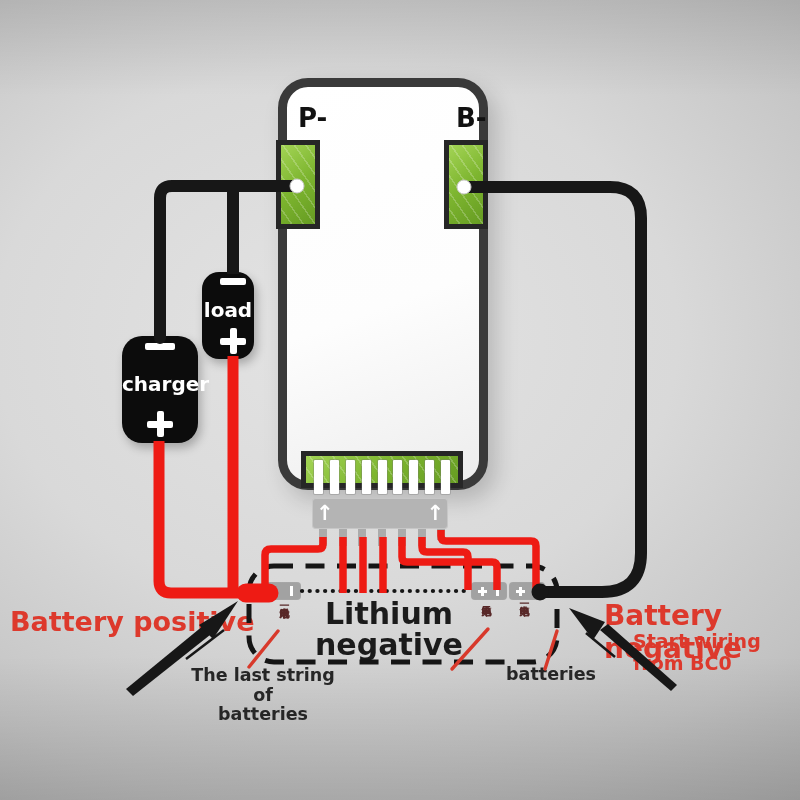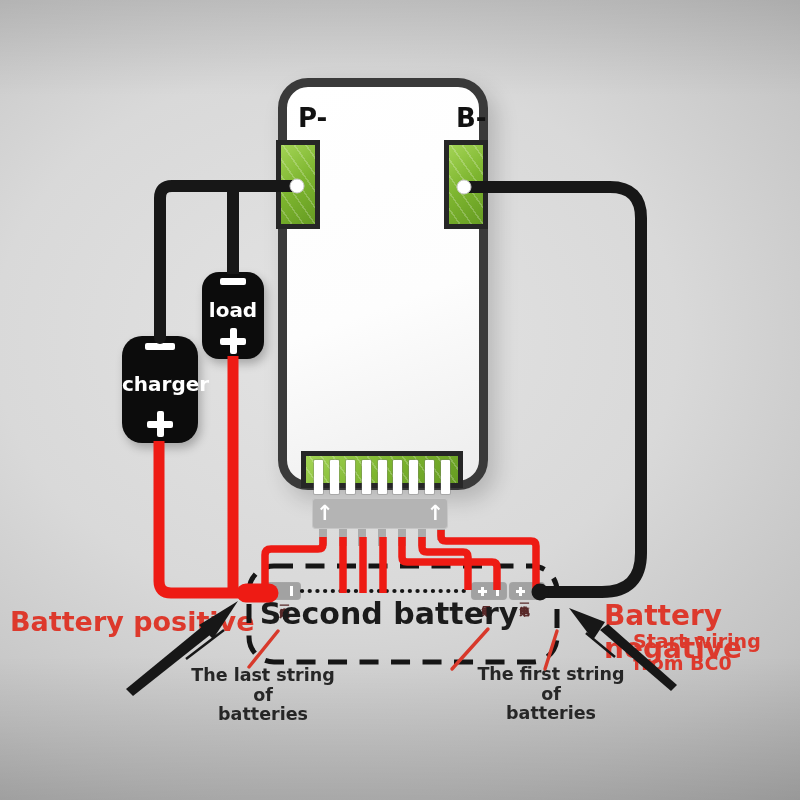--- a/index.html
+++ b/index.html
@@ -35,21 +35,21 @@
   .wpin{width:9px;height:34px;background:#ffffff;border-radius:1px;box-shadow:0 0 0 1px rgba(120,120,120,0.35);}
   
   .housing{left:312px;top:498px;width:136px;height:31px;background:#b4b4b4;border-radius:4px;
     box-shadow:inset 0 0 0 1px rgba(255,255,255,0.25);}
   .latch{position:absolute;top:1px;color:#fff;font-size:21px;font-weight:bold;line-height:29px;}
   .latch.l{left:4px;} .latch.r{right:4px;}
   .gpin{top:529px;width:8px;height:17px;background:#ababab;}
   
   .devbox{background:#0c0c0c;border-radius:20px;box-shadow:3px 5px 10px rgba(0,0,0,0.25);}
   .charger{left:122px;top:336px;width:76px;height:107px;}
-  .load{left:202px;top:272px;width:62px;height:87px;border-radius:17px;}
+  .load{left:202px;top:272px;width:52px;height:87px;border-radius:17px;}
   .devlabel{position:absolute;width:100%;text-align:center;color:#fff;font-weight:bold;}
   .charger .devlabel{top:36px;font-size:20px;}
   .load .devlabel{top:26px;font-size:20px;}
   .minusbar{position:absolute;background:#fff;border-radius:2px;height:7px;}
   .charger .minusbar{width:30px;left:23px;top:7px;}
   .load .minusbar{width:26px;left:18px;top:6px;}
   .plusmark{position:absolute;}
   .plusmark i{position:absolute;background:#fff;border-radius:2px;display:block;}
   .charger .plusmark{left:25px;top:75px;width:26px;height:26px;}
   .load .plusmark{left:18px;top:56px;width:26px;height:26px;}
@@ -154,33 +154,32 @@
         <i class="v"></i>
       </span>
     <span class="tbar"></span>
   </div>
 
   <div class="abs zh" style="left:277px;top:600px;">最后一串电池</div>
   <div class="abs zh" style="left:479px;top:598px;">第二串电池</div>
   <div class="abs zh" style="left:517px;top:598px;">第一串电池</div>
 
   <div class="abs packtitle">
-    <span style="display:block">Second battery</span>
+    <span style="display:block">Lithium negative</span>
   </div>
 
   <div class="abs rednote note-pos">Battery positive</div>
   <div class="abs rednote note-neg">Battery negative</div>
   <div class="abs rednote note-sub">Start wiring from BC0</div>
 
   <div class="abs blacknote n-last">
     <span style="display:block">The last string of</span>
     <span style="display:block">batteries</span>
   </div>
   <div class="abs blacknote n-first">
-    <span style="display:block">The first string of</span>
     <span style="display:block">batteries</span>
   </div>
 
   <svg class="overlay" width="800" height="800" viewBox="0 0 800 800">
 
     <rect x="249" y="566" width="308" height="96" rx="25" fill="none" stroke="#151515" stroke-width="5" stroke-dasharray="19 12.5"></rect>
 
     <path d="M302,591 H470" fill="none" stroke="#151515" stroke-width="4.2" stroke-dasharray="0.1 7.6" stroke-linecap="round"></path>
 
     <g fill="none" stroke="#ee1b14" stroke-linejoin="round">

